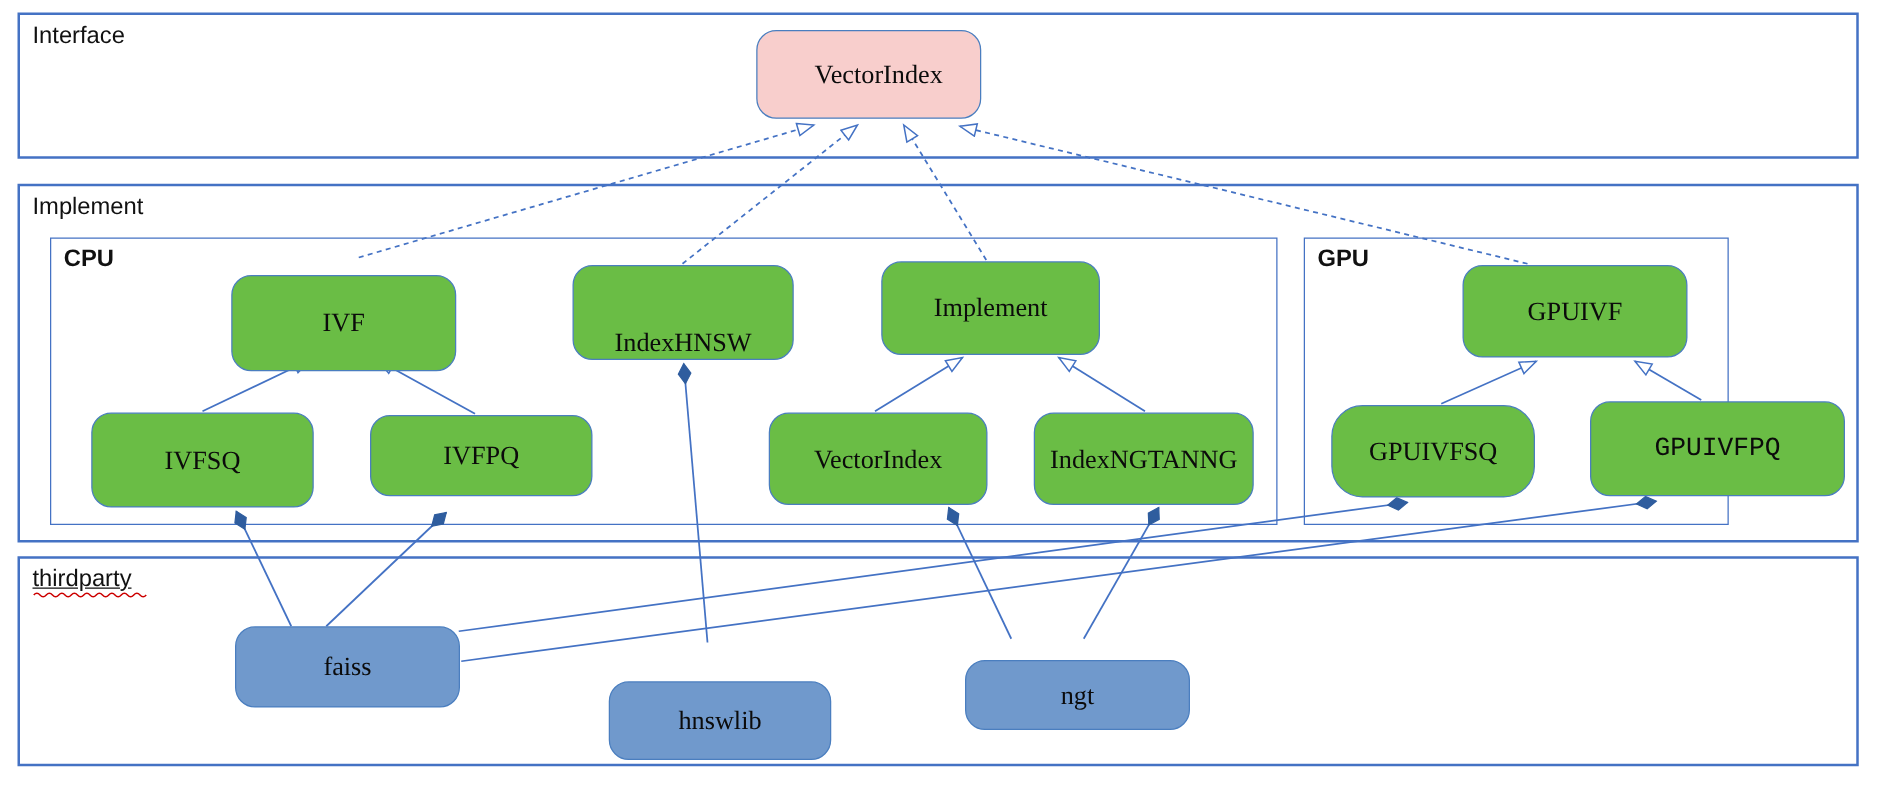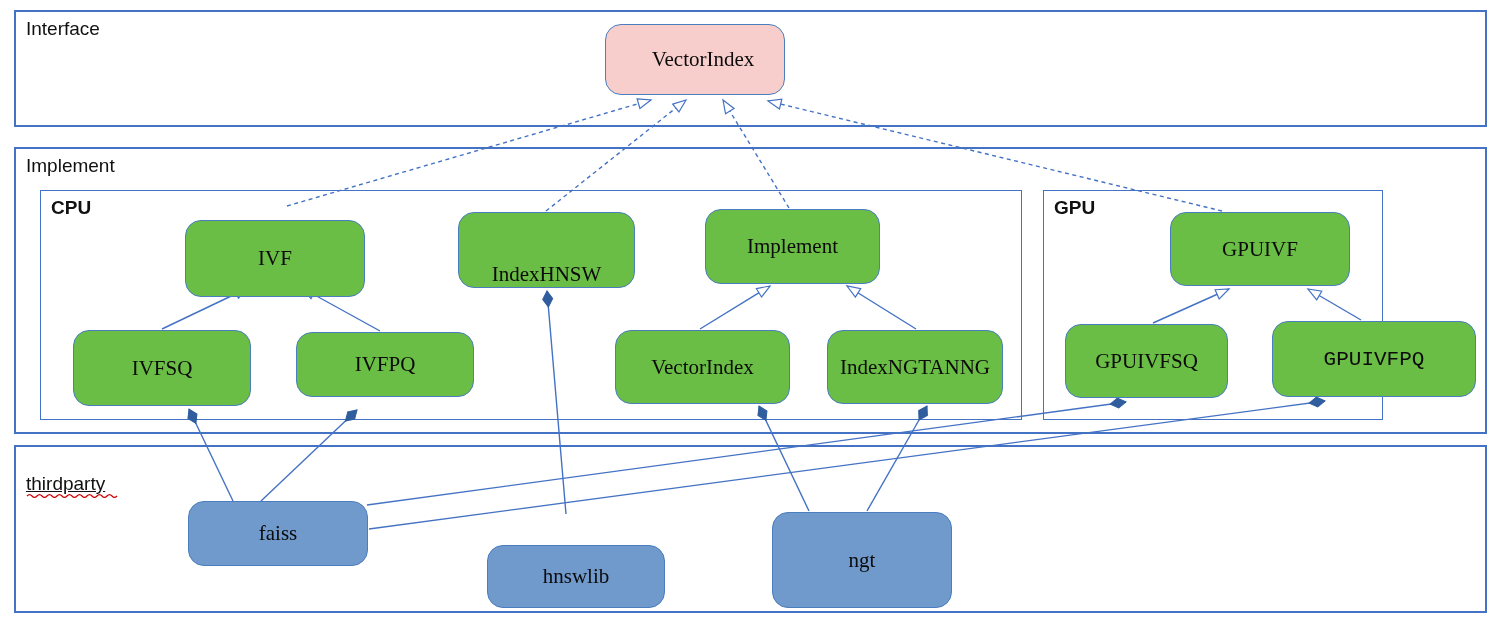--- a/index.html
+++ b/index.html
@@ -48,27 +48,27 @@
 
   #n-vectorindex{left:605px;top:24px;width:180px;height:71px;padding-left:16px;}
   #n-ivf{left:185px;top:220px;width:180px;height:77px;}
   #n-indexhnsw{left:458px;top:212px;width:177px;height:76px;align-items:flex-end;}
   #n-indexngt{left:705px;top:209px;width:175px;height:75px;}
   #n-gpuivf{left:1170px;top:212px;width:180px;height:74px;}
   #n-ivfsq{left:73px;top:330px;width:178px;height:76px;}
   #n-ivfpq{left:296px;top:332px;width:178px;height:65px;}
   #n-indexngtonng{left:615px;top:330px;width:175px;height:74px;}
   #n-indexngtanng{left:827px;top:330px;width:176px;height:74px;}
-  #n-gpuivfsq{left:1065px;top:324px;width:163px;height:74px;}
+  #n-gpuivfsq{left:1065px;top:324px;width:163px;height:74px;border-radius:25px;}
   #n-gpuivfpq{left:1272px;top:321px;width:204px;height:76px;font-family:Liberation Mono, monospace;}
   #n-faiss{left:188px;top:501px;width:180px;height:65px;}
   #n-hnswlib{left:487px;top:515px;width:178px;height:63px;margin-top:30px;}
-  #n-ngt{left:772px;top:512px;width:180px;height:96px;}
+  #n-ngt{left:772px;top:528px;width:180px;height:56px;}
 
-  .tp-label{display:inline-block;position:absolute;left:10px;top:6px;margin-top:20px;}
+  .tp-label{display:inline-block;position:absolute;left:10px;top:6px;}
   .tp-label .u{ text-decoration:underline; font-size:19px; color:#111;}
   .squiggle{display:block;margin-top:-2px;}
 </style>
 </head>
 <body>
 
 <div class="canvas">
 
   <div class="container" id="c-interface">
     <span class="clabel">Interface</span>

